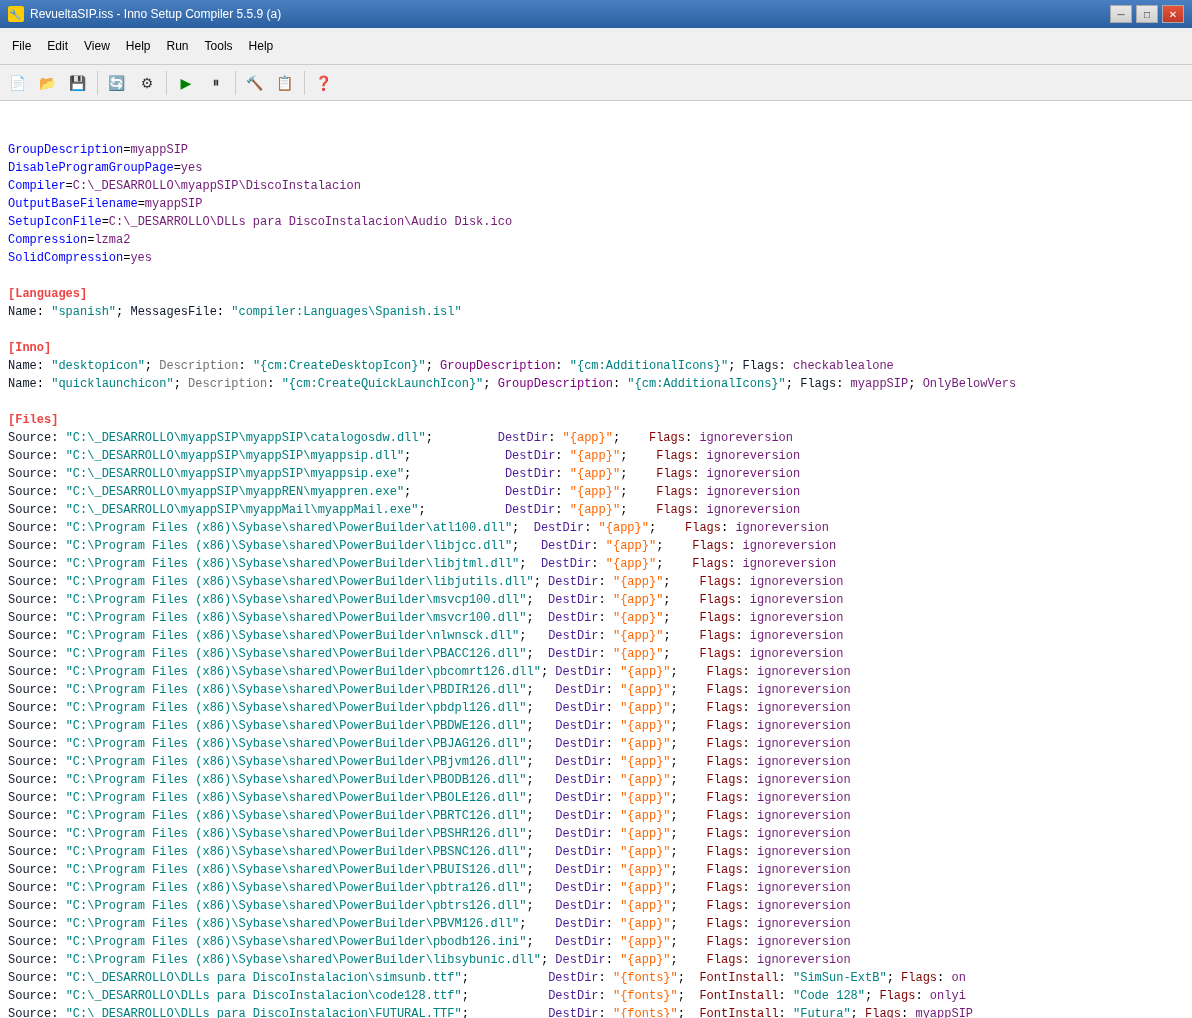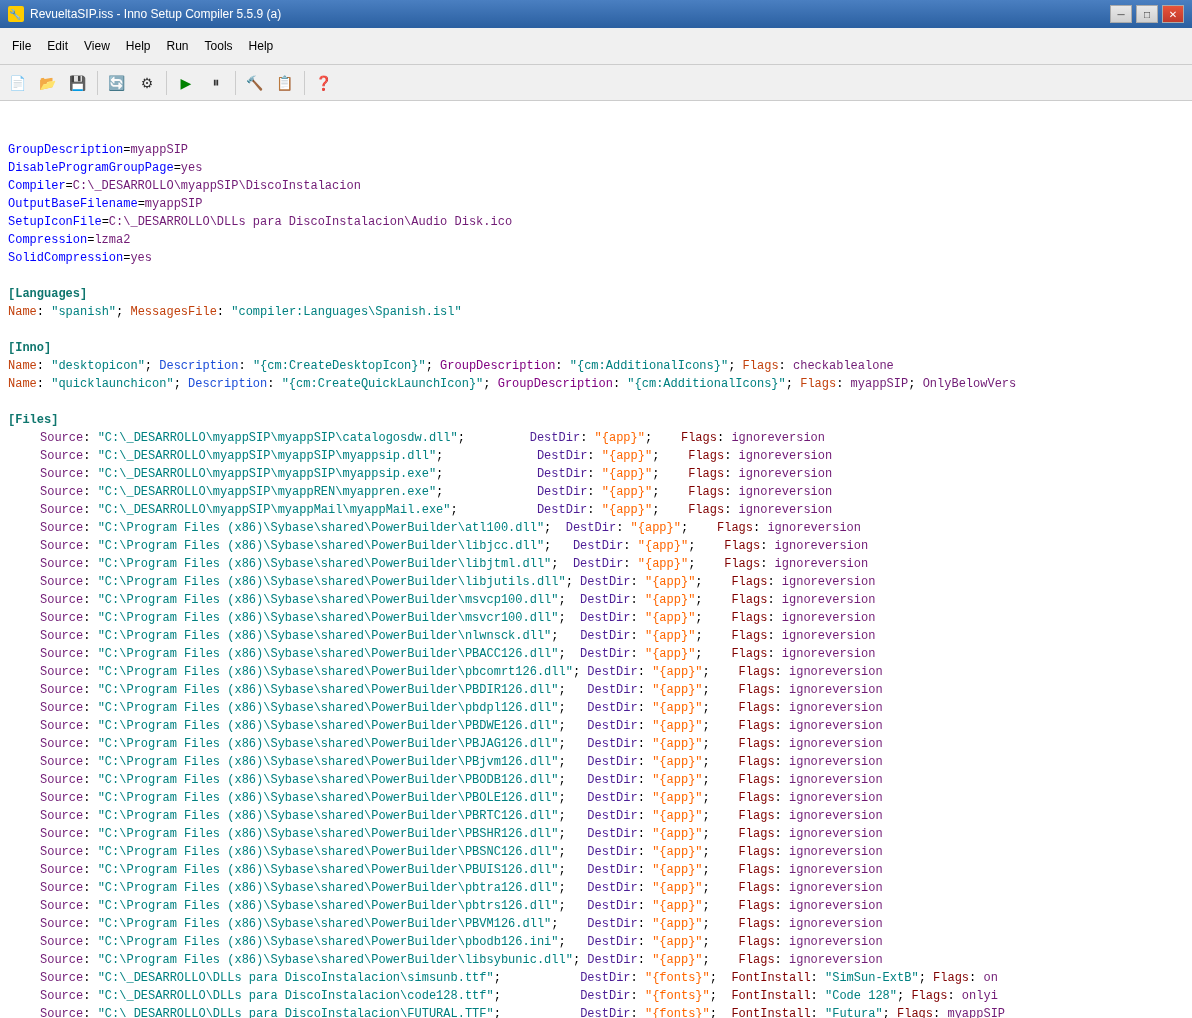--- a/index.html
+++ b/index.html
@@ -104,28 +104,28 @@
     #editor::-webkit-scrollbar-track { background: #f0f0f0; }
     #editor::-webkit-scrollbar-thumb { background: #c0c0c0; border: 1px solid #a0a0a0; }
     #editor::-webkit-scrollbar-corner { background: #f0f0f0; }
 
     .editor-content {
       min-width: 1100px;
     }
 
     span.kw { color: #0000ff; }
     span.val { color: #701a75; }
-    span.sec { color: #0f766e; font-weight: bold; }
+    span.sec { color: #ef4444; font-weight: bold; }
     span.str { color: #008080; }
-    span.src { color: #701a75; margin-left: 32px; }
+    span.src { color: #0f172a; }
     span.dest { color: #4c1d95; }
     span.flg { color: #800000; }
     span.brk { color: #ff6600; }
-    span.name-kw { color: #c2410c; }
-    span.desc { color: #1d4ed8; }
+    span.name-kw { color: #0f172a; }
+    span.desc { color: #737373; }
     span.grp { color: #800080; }
   </style>
 </head>
 <body>
 
 <div id="title-bar">
   <div class="title-left">
     <div class="title-icon">🔧</div>
     <span>RevueltaSIP.iss - Inno Setup Compiler 5.5.9 (a)</span>
   </div>

